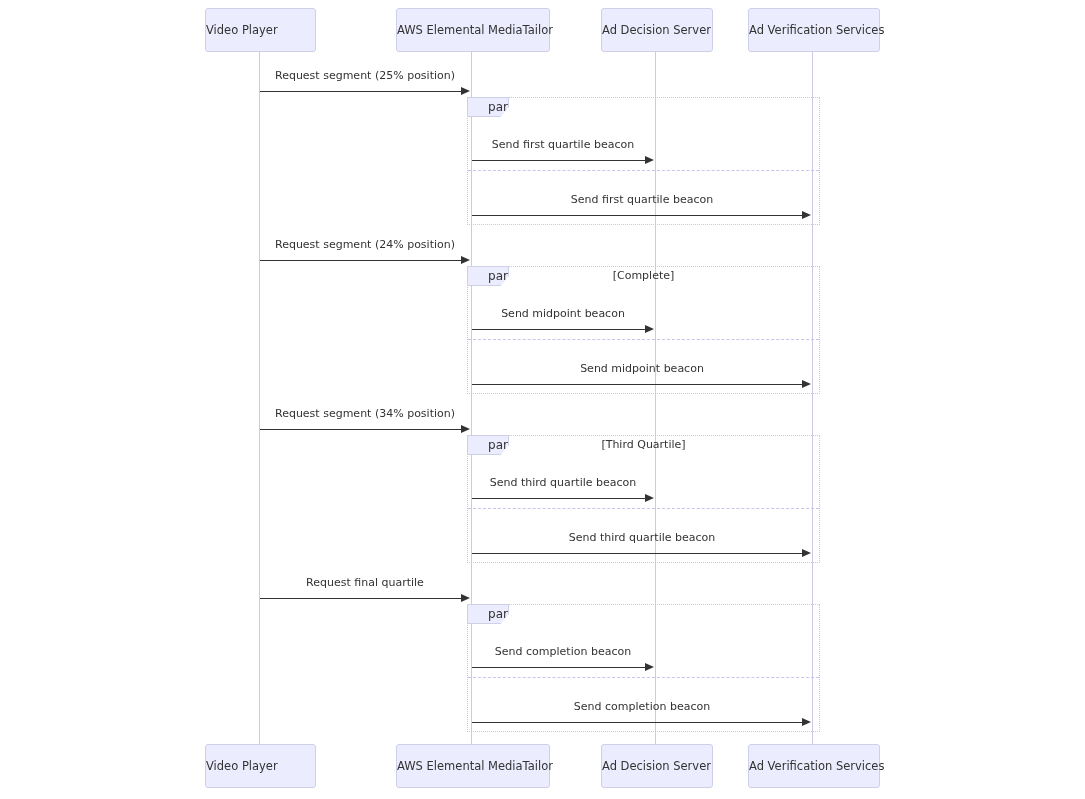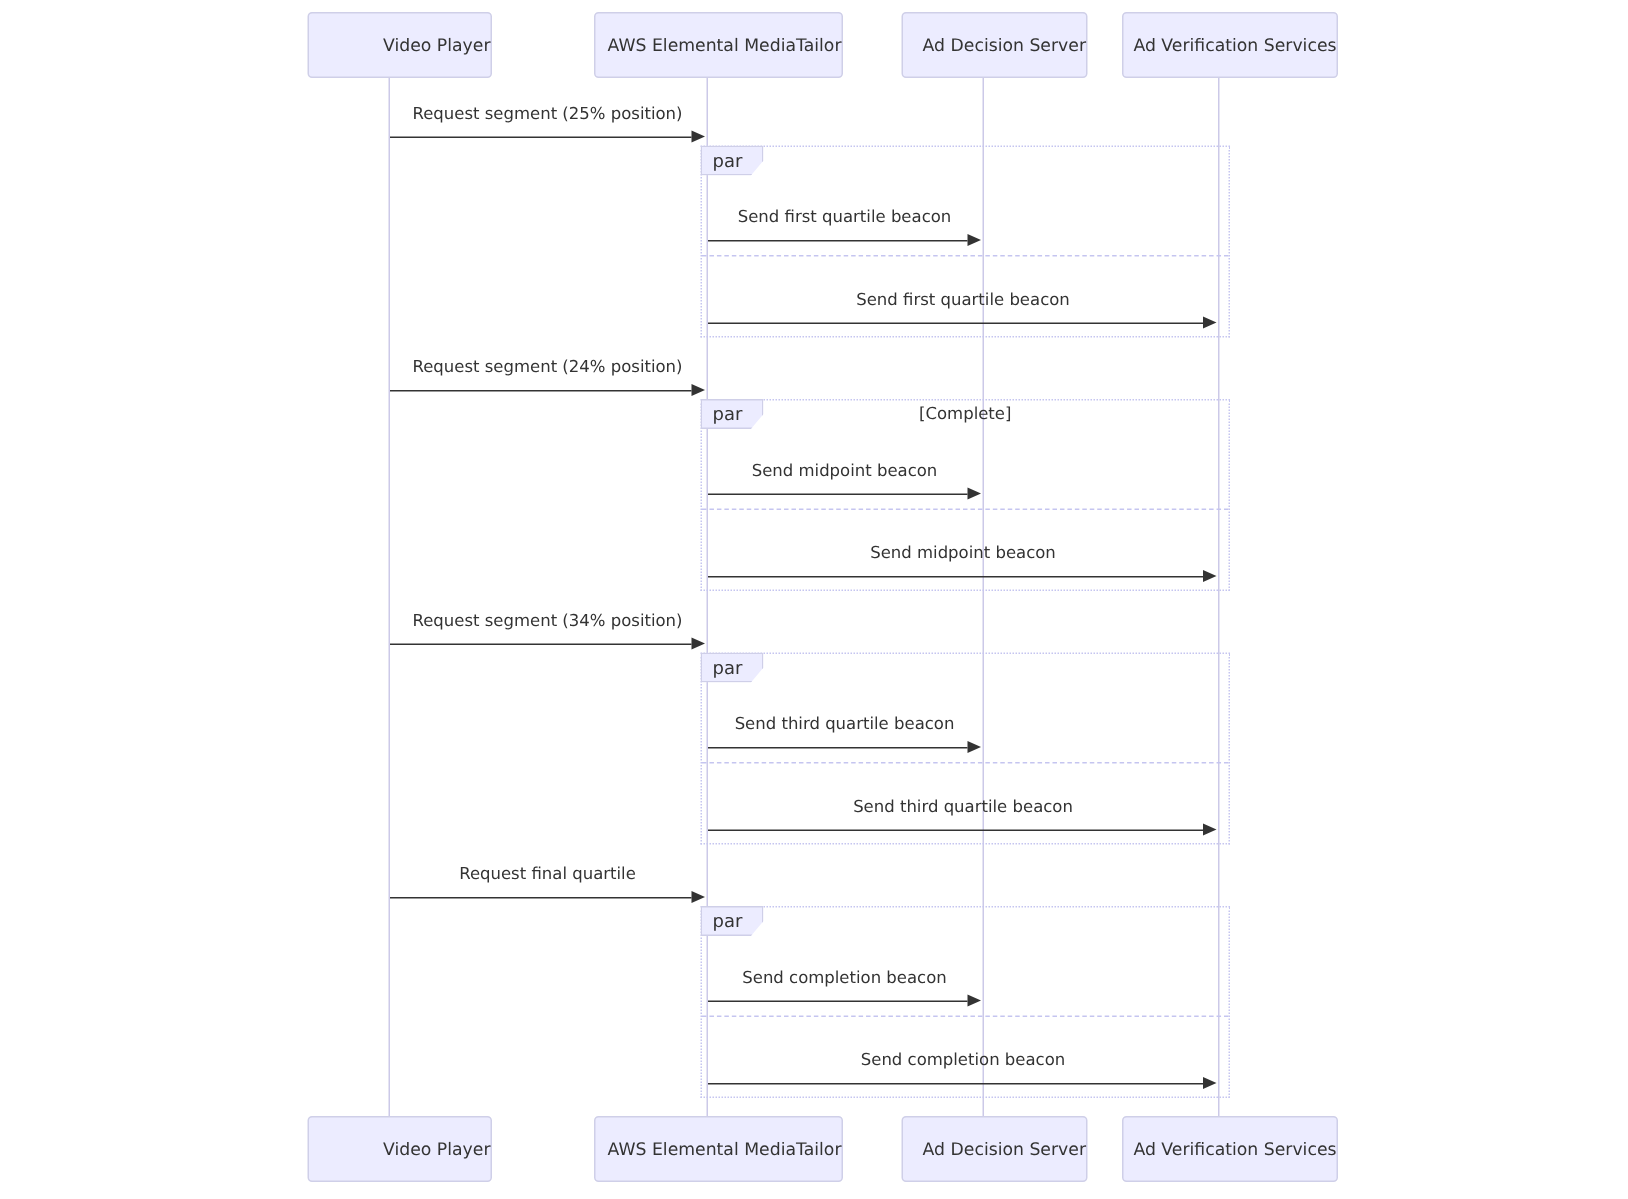--- a/index.html
+++ b/index.html
@@ -8,39 +8,39 @@
   }
   html,body{margin:0;padding:0;background:#fff;}
   #canvas{
     position:relative;width:1085px;height:799px;background:#fff;overflow:hidden;
     font-family:"DejaVu Sans","Liberation Sans",sans-serif;color:var(--text);
   }
   .lifeline{position:absolute;top:52px;height:692px;width:1px;background:var(--lifeline);}
   .actor{
     position:absolute;height:42px;background:var(--actor_fill);
     border:1px solid var(--actor_border);border-radius:3px;
-    display:flex;align-items:center;justify-content:flex-end;
-    font-size:11.5px;white-space:nowrap;padding-left:12px;
+    display:flex;align-items:center;justify-content:flex-start;
+    font-size:11.5px;white-space:nowrap;
   }
   .msg-label{
     position:absolute;transform:translateX(-50%);white-space:nowrap;
     font-size:11px;line-height:14px;color:var(--text);text-align:center;
   }
   .msg-line{position:absolute;height:0;border-top:1px solid var(--message_line);}
   .arrow-head{
     position:absolute;width:0;height:0;
     border-left:9px solid var(--message_line);
     border-top:4px solid transparent;border-bottom:4px solid transparent;
   }
   .par-box{position:absolute;width:353px;height:128px;border:1px dotted var(--par_border);box-sizing:border-box;}
   .par-tab{
     position:absolute;width:42px;height:20px;background:var(--par_label_fill);
     border:1px solid var(--actor_border);box-sizing:border-box;
     clip-path:polygon(0 0,100% 0,100% 50%,80% 100%,0 100%);
-    font-size:12px;line-height:18px;padding-left:7px;
+    font-size:12px;line-height:18px;padding-left:7px;text-align:right;
   }
   .par-cond{
     position:absolute;width:353px;text-align:center;
     font-size:11px;line-height:14px;white-space:nowrap;
   }
   .par-divider{position:absolute;left:468px;width:351px;height:0;border-top:1px dashed var(--par_border);}
 </style>
 </head>
 <body>
 
@@ -92,20 +92,21 @@
   <div class="msg-label" style="left:642px;top:362px">Send midpoint beacon</div>
   <div class="msg-line" style="left:472px;width:330px;top:384px"></div>
   <div class="arrow-head" style="left:802px;top:380px"></div>
 
   <div class="msg-label" style="left:365px;top:407px">Request segment (34% position)</div>
   <div class="msg-line" style="left:260px;width:201px;top:429px"></div>
   <div class="arrow-head" style="left:461px;top:425px"></div>
 
   <div class="par-box" style="left:467px;top:435px"></div>
   <div class="par-tab" style="left:467px;top:435px">par</div>
+  <div class="par-cond" style="left:467px;top:438px">[Third Quartile]</div>
   <div class="msg-label" style="left:563px;top:476px">Send third quartile beacon</div>
   <div class="msg-line" style="left:472px;width:173px;top:498px"></div>
   <div class="arrow-head" style="left:645px;top:494px"></div>
   <div class="par-divider" style="top:508px"></div>
   <div class="msg-label" style="left:642px;top:531px">Send third quartile beacon</div>
   <div class="msg-line" style="left:472px;width:330px;top:553px"></div>
   <div class="arrow-head" style="left:802px;top:549px"></div>
 
   <div class="msg-label" style="left:365px;top:576px">Request final quartile</div>
   <div class="msg-line" style="left:260px;width:201px;top:598px"></div>

